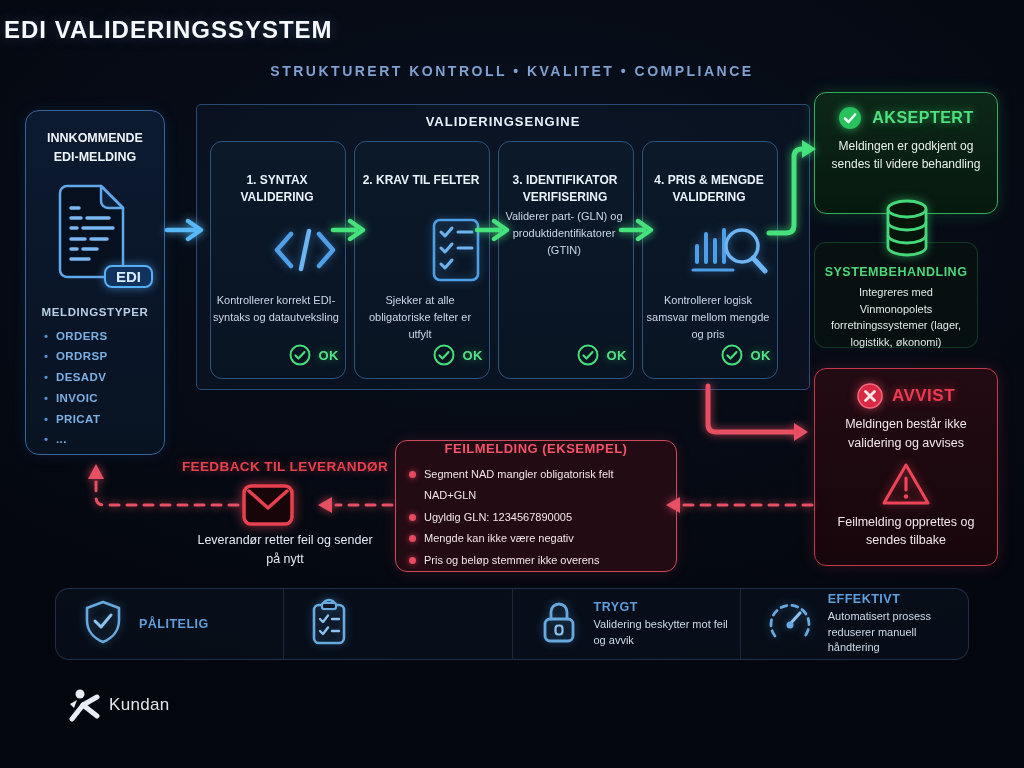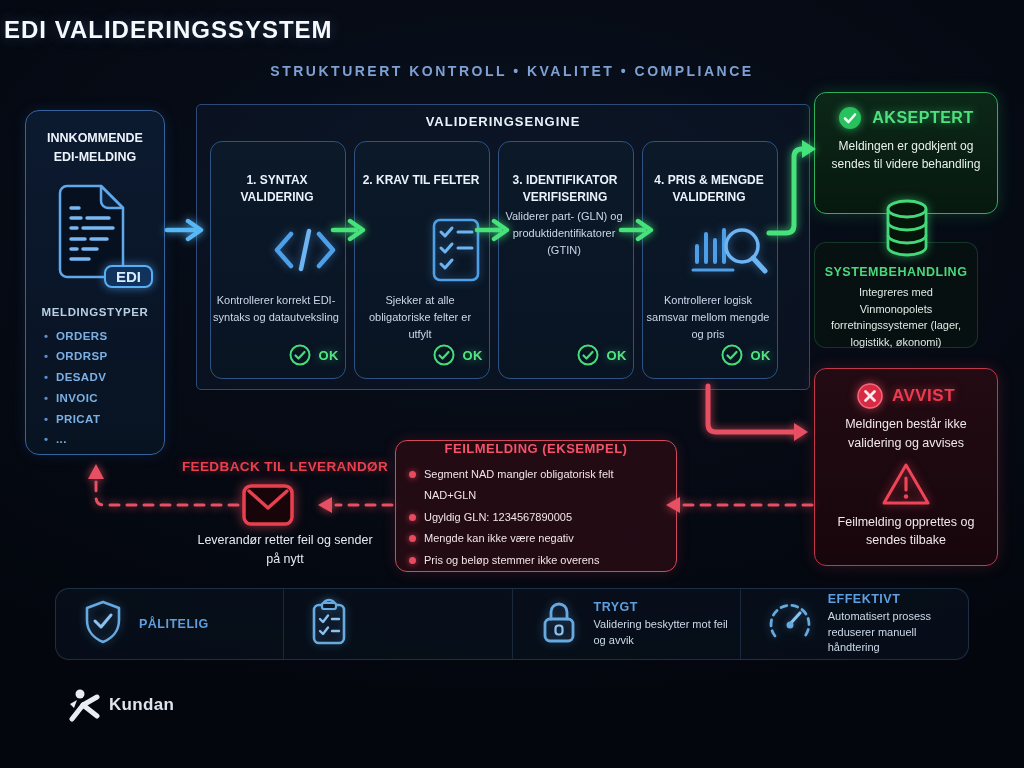--- a/index.html
+++ b/index.html
@@ -97,21 +97,21 @@
     border:1px solid rgba(95,135,185,.28);background:rgba(14,25,43,.38);
     display:flex;align-items:stretch;}
   .feature{flex:1;display:flex;align-items:center;gap:15px;padding-left:26px;
     border-right:1px solid rgba(95,135,185,.22);}
   .feature:last-child{border-right:none;}
   .feature-icon{flex:0 0 auto;filter:drop-shadow(0 0 4px rgba(90,160,230,.45));}
   .feature-title{font-size:12.5px;font-weight:800;letter-spacing:.5px;color:#5f9fe0;}
   .feature-desc{margin-top:3px;font-size:11px;line-height:1.45;color:#ccd9e8;max-width:162px;}
   
   .brand{position:absolute;left:68px;top:688px;display:flex;align-items:center;gap:9px;}
-  .brand-name{font-size:17px;font-weight:700;color:#dfe5ee;letter-spacing:.3px;}
+  .brand-name{font-size:17px;font-weight:400;color:#dfe5ee;letter-spacing:.3px;}
   
   .flow{position:absolute;left:0;top:0;z-index:6;pointer-events:none;}
   .glow-blue{filter:drop-shadow(0 0 4px rgba(90,190,250,.8));}
   .glow-green{filter:drop-shadow(0 0 4px rgba(70,227,125,.8));}
   .glow-red{filter:drop-shadow(0 0 4px rgba(235,80,100,.8));}
 </style>
 </head>
 <body>
 
 <div class="stage">

